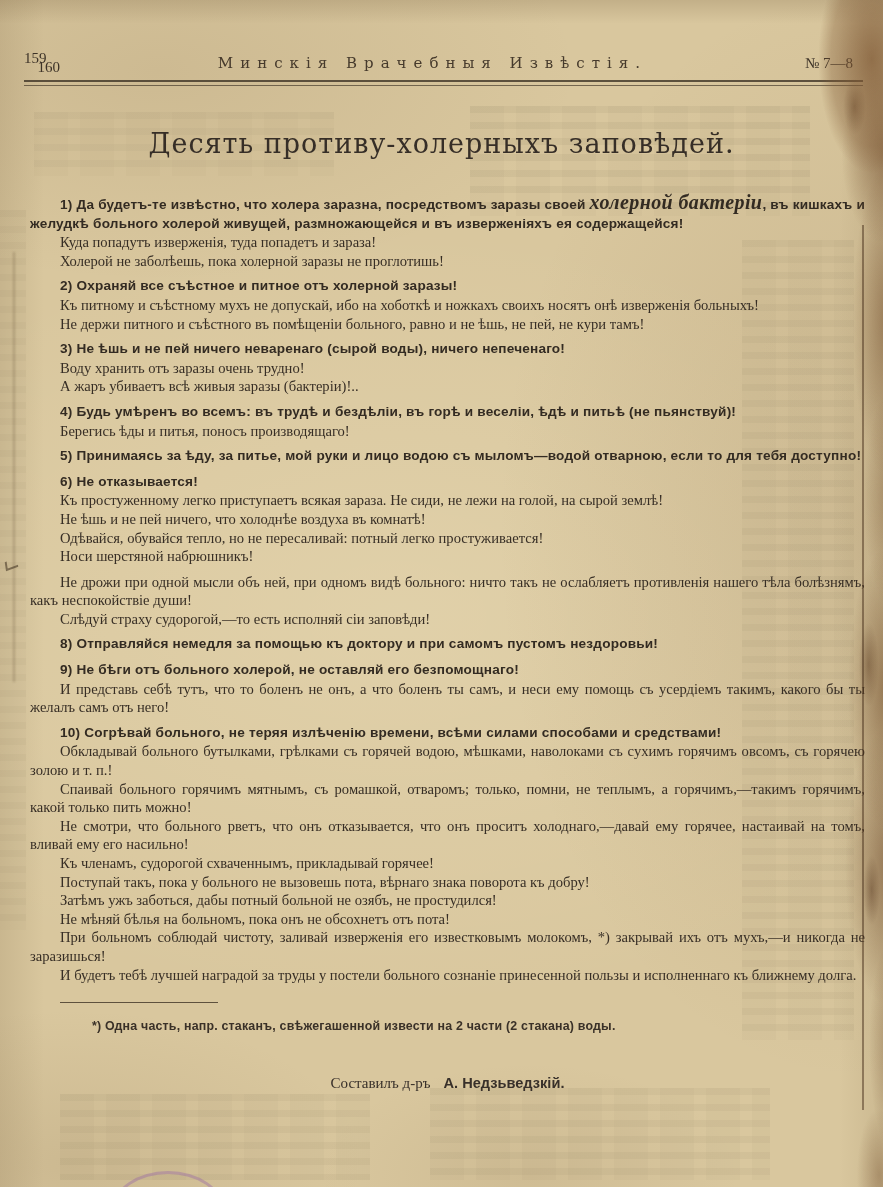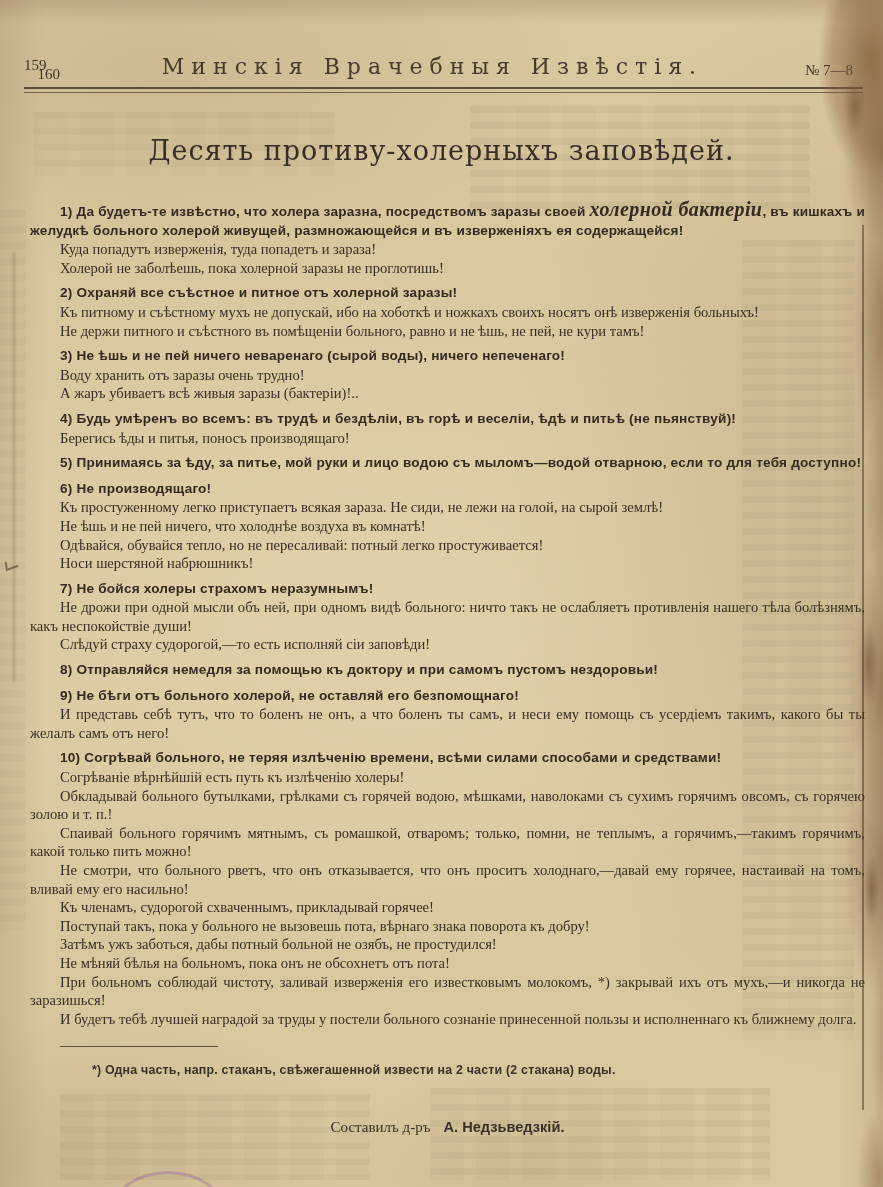--- a/index.html
+++ b/index.html
@@ -16,21 +16,21 @@
       radial-gradient(ellipse 300px 160px at 60% 99%, rgba(118,92,58,.10), transparent 70%),
       linear-gradient(90deg, rgba(105,82,50,.14), rgba(105,82,50,0) 5%, rgba(105,82,50,0) 95%, rgba(105,82,50,.12));
     color:var(--ink,#38302a);
   }
   .content{position:relative;z-index:2;}
   
   .header{display:flex;align-items:flex-end;justify-content:space-between;padding:54px 30px 4px 24px;}
   .page-num{font-family:Liberation Serif, serif;font-size:15px;color:#3d3328;white-space:nowrap;}
   .page-num .pn-top{display:inline-block;transform:translateY(-5px);}
   .page-num .pn-bot{display:inline-block;transform:translateY(4px);margin-left:-9px;}
-  .journal-title{font-family:"DejaVu Serif",serif;font-size:22px;letter-spacing:7px;color:#463a2c;white-space:nowrap;}
+  .journal-title{font-family:"DejaVu Serif",serif;font-size:15px;letter-spacing:7px;color:#463a2c;white-space:nowrap;}
   .issue{font-family:"Liberation Serif",serif;font-size:15px;color:#3d3328;white-space:nowrap;}
   .header-rule{height:3px;border-top:2px solid rgba(62,52,38,.8);border-bottom:1px solid rgba(62,52,38,.65);margin:4px 20px 0 24px;}
   
   .article-title{text-align:center;font-family:"DejaVu Serif",serif;font-weight:normal;font-size:27px;letter-spacing:1px;color:#362e27;margin:42px 0 0;}
   
   .body{margin:34px 18px 0 30px;font-family:"Liberation Serif",serif;font-size:14.6px;line-height:18.6px;color:#372e25;text-align:justify;}
   .cmd{margin:0 0 7px 0;}
   .cmd p{margin:0;text-indent:30px;}
   .lead{font-family:"Liberation Sans",sans-serif;font-weight:bold;font-size:13.6px;letter-spacing:.2px;color:#332b22;}
   .lead .it{font-family:"Liberation Serif",serif;font-style:italic;font-size:20px;letter-spacing:.4px;}
@@ -113,41 +113,39 @@
             <p class="line">А жаръ убиваетъ всѣ живыя заразы (бактеріи)!..</p>
           </div>
           <div class="cmd">
             <p class="lead"><span>4) </span><span class="">Будь умѣренъ во всемъ: въ трудѣ и бездѣліи, въ горѣ и веселіи, ѣдѣ и питьѣ (не пьянствуй)!</span></p>
             <p class="line">Берегись ѣды и питья, поносъ производящаго!</p>
           </div>
           <div class="cmd">
             <p class="lead"><span>5) </span><span class="">Принимаясь за ѣду, за питье, мой руки и лицо водою съ мыломъ—водой отварною, если то для тебя доступно!</span></p>
           </div>
           <div class="cmd">
-            <p class="lead"><span>6) </span><span class="">Не производящаго!</span></p>
+            <p class="lead"><span>6) </span><span class="">Не отказывается!</span></p>
             <p class="line">Къ простуженному легко приступаетъ всякая зараза. Не сиди, не лежи на голой, на сырой землѣ!</p>
             <p class="line">Не ѣшь и не пей ничего, что холоднѣе воздуха въ комнатѣ!</p>
             <p class="line">Одѣвайся, обувайся тепло, но не пересаливай: потный легко простуживается!</p>
             <p class="line">Носи шерстяной набрюшникъ!</p>
           </div>
           <div class="cmd">
-            <p class="lead"><span>7) </span><span class="">Не бойся холеры страхомъ неразумнымъ!</span></p>
             <p class="line">Не дрожи при одной мысли объ ней, при одномъ видѣ больного: ничто такъ не ослабляетъ противленія нашего тѣла болѣзнямъ, какъ неспокойствіе души!</p>
             <p class="line">Слѣдуй страху судорогой,—то есть исполняй сіи заповѣди!</p>
           </div>
           <div class="cmd">
             <p class="lead"><span>8) </span><span class="">Отправляйся немедля за помощью къ доктору и при самомъ пустомъ нездоровьи!</span></p>
           </div>
           <div class="cmd">
             <p class="lead"><span>9) </span><span class="">Не бѣги отъ больного холерой, не оставляй его безпомощнаго!</span></p>
             <p class="line">И представь себѣ тутъ, что то боленъ не онъ, а что боленъ ты самъ, и неси ему помощь съ усердіемъ такимъ, какого бы ты желалъ самъ отъ него!</p>
           </div>
           <div class="cmd">
             <p class="lead"><span>10) </span><span class="">Согрѣвай больного, не теряя излѣченію времени, всѣми силами способами и средствами!</span></p>
-            <p class="line">Согрѣваніе вѣрнѣйшій есть путь къ излѣченію холеры!</p>
             <p class="line">Обкладывай больного бутылками, грѣлками съ горячей водою, мѣшками, наволоками съ сухимъ горячимъ овсомъ, съ горячею золою и т. п.!</p>
             <p class="line">Спаивай больного горячимъ мятнымъ, съ ромашкой, отваромъ; только, помни, не теплымъ, а горячимъ,—такимъ горячимъ, какой только пить можно!</p>
             <p class="line">Не смотри, что больного рветъ, что онъ отказывается, что онъ проситъ холоднаго,—давай ему горячее, настаивай на томъ, вливай ему его насильно!</p>
             <p class="line">Къ членамъ, судорогой схваченнымъ, прикладывай горячее!</p>
             <p class="line">Поступай такъ, пока у больного не вызовешь пота, вѣрнаго знака поворота къ добру!</p>
             <p class="line">Затѣмъ ужъ заботься, дабы потный больной не озябъ, не простудился!</p>
             <p class="line">Не мѣняй бѣлья на больномъ, пока онъ не обсохнетъ отъ пота!</p>
             <p class="line">При больномъ соблюдай чистоту, заливай изверженія его известковымъ молокомъ, *) закрывай ихъ отъ мухъ,—и никогда не заразишься!</p>
             <p class="line">И будетъ тебѣ лучшей наградой за труды у постели больного сознаніе принесенной пользы и исполненнаго къ ближнему долга.</p>
           </div>

